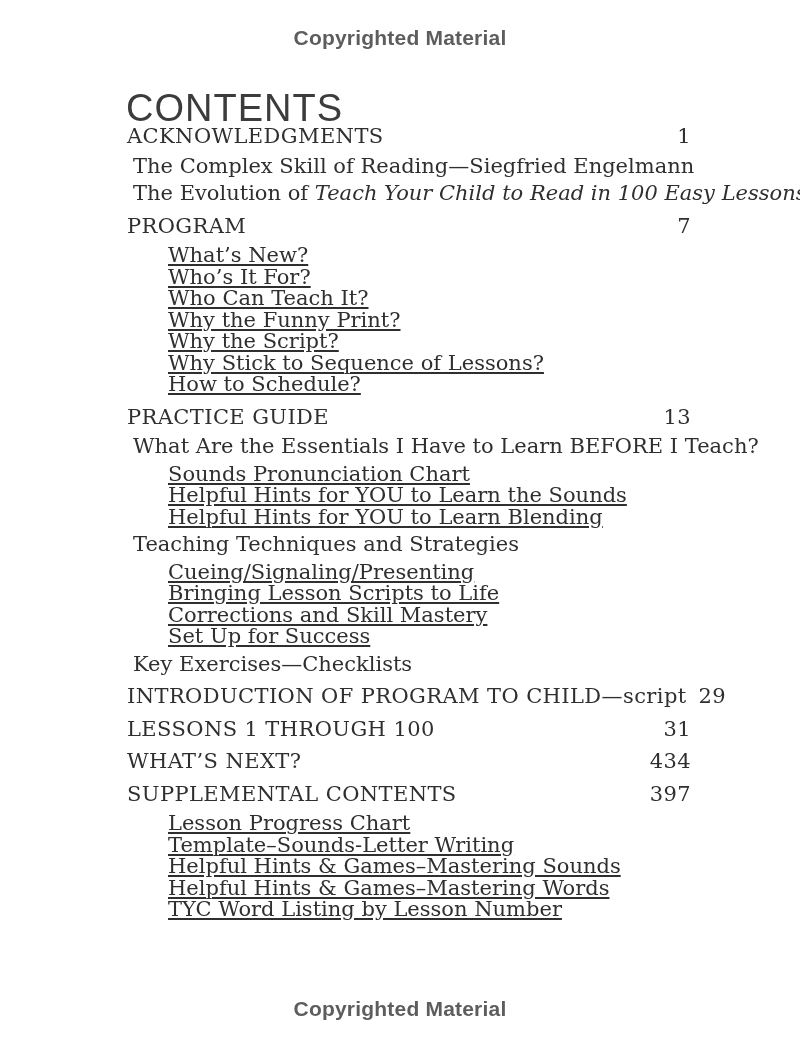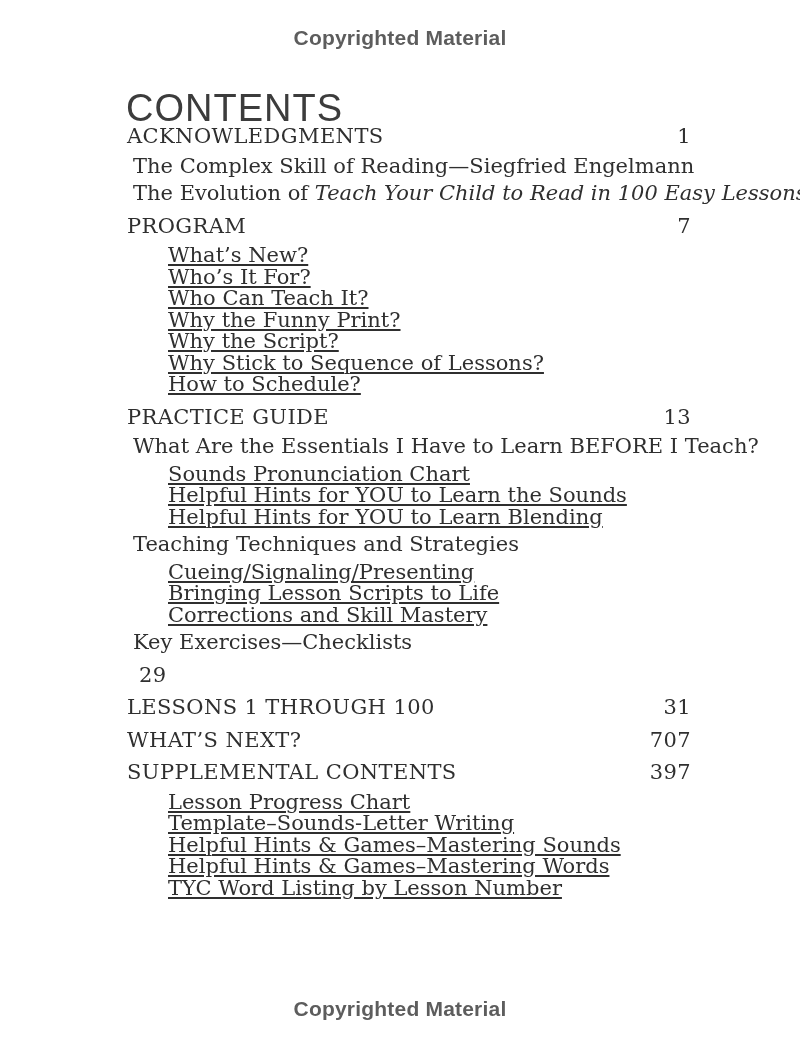--- a/index.html
+++ b/index.html
@@ -132,33 +132,37 @@
     </div>
     <div class="toc-row lvl-indent">
       <span class="label">Cueing/Signaling/Presenting</span>
     </div>
     <div class="toc-row lvl-indent">
       <span class="label">Bringing Lesson Scripts to Life</span>
     </div>
     <div class="toc-row lvl-indent">
       <span class="label">Corrections and Skill Mastery</span>
     </div>
+    <div class="toc-row lvl-indent">
+      <span class="label">Set Up for Success</span>
+    </div>
     <div class="toc-row lvl-body">
       <span class="label">Key Exercises—Checklists</span>
     </div>
     <div class="toc-row lvl-section">
+      <span class="label">INTRODUCTION OF PROGRAM TO CHILD—script</span>
       <span class="pagenum">29</span>
     </div>
     <div class="toc-row lvl-section">
       <span class="label">LESSONS 1 THROUGH 100</span>
       <span class="pagenum">31</span>
     </div>
     <div class="toc-row lvl-section">
       <span class="label">WHAT’S NEXT?</span>
-      <span class="pagenum">707</span>
+      <span class="pagenum">434</span>
     </div>
     <div class="toc-row lvl-section">
       <span class="label">SUPPLEMENTAL CONTENTS</span>
       <span class="pagenum">397</span>
     </div>
     <div class="toc-row lvl-indent">
       <span class="label">Lesson Progress Chart</span>
     </div>
     <div class="toc-row lvl-indent">
       <span class="label">Template–Sounds-Letter Writing</span>

